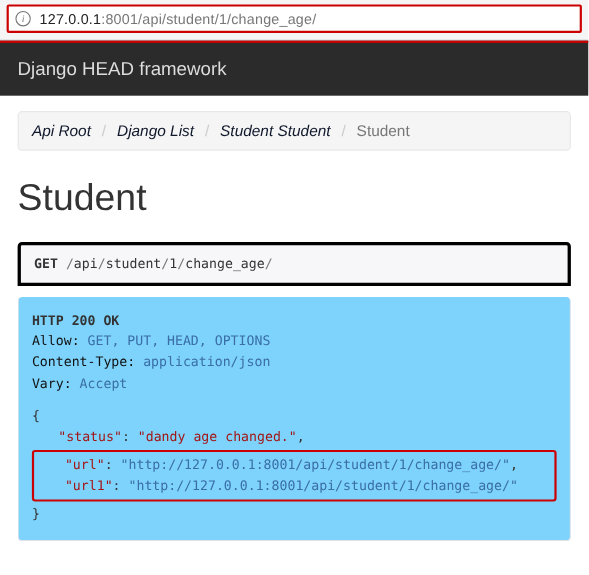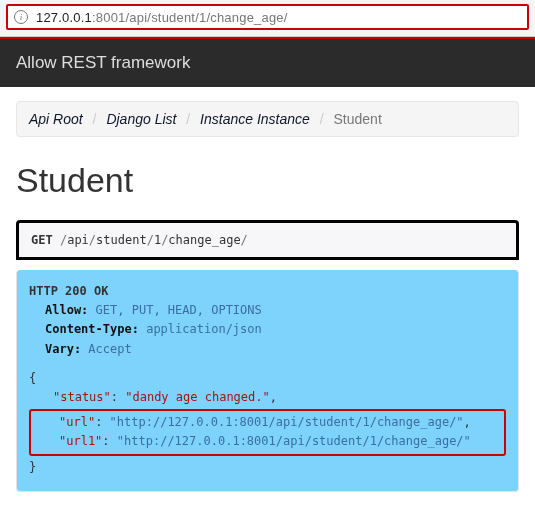--- a/index.html
+++ b/index.html
@@ -15,21 +15,21 @@
   .breadcrumb { background: #f5f5f5; border: 1px solid #e7e7e7; border-radius: 4px; padding: 9px 12px; font-size: 14px; }
   .breadcrumb a { color: #0f172a; text-decoration: none; font-style: italic; }
   .breadcrumb .sep { color: #ccc; padding: 0 6px; }
   .breadcrumb .active { color: #777; }
   h1.page-title { font-size: 34px; font-weight: 500; margin: 24px 0 20px 0; color: #333; }
   .req-line { background: #f7f7f9; border: 3px solid #000000; border-radius: 4px 4px 0 0; padding: 10px 12px; font-family: Menlo, Monaco, Consolas, monospace; font-size: 12px; color: #333; }
   .req-line .method { font-weight: bold; }
   .req-line .path { color: #777; }
   .req-line .path .seg { color: #333; }
   .resp-block { background: #7dd3fc; border: 1px solid #e1e1e8; border-top: none; padding: 12px 12px 14px 12px; font-family: Menlo, Monaco, Consolas, monospace; font-size: 12px; line-height: 1.6; margin-top: 10px; border-radius: 4px; }
-  .resp-block .hdr-name { font-weight: bold; color: #111; margin-left: 16px; }
+  .resp-block .hdr-name { font-weight: normal; color: #111; }
   .resp-block .hdr-val { color: #3a6ea5; }
   .resp-block .status-line { font-weight: bold; }
   .json-body { margin-top: 10px; position: relative; }
   .json-body .brace { color: #333; }
   .json-body .line { padding-left: 24px; white-space: nowrap; }
   .json-body .key { color: #a31515; }
   .json-body .str { color: #a31515; }
   .json-body .colon { color: #333; }
   .red-box { border: 2px solid #c00; border-radius: 3px; padding: 2px 4px; margin: 2px 0; }
   .url-txt { color: #3a6ea5; }
@@ -40,31 +40,31 @@
 <div class="urlbar-wrap">
   <div class="urlbar">
     <span class="info-icon">i</span>
     <span class="url">
       <span class="host">127.0.0.1</span><span class="rest">:8001</span><span class="rest">/api/student/1/change_age/</span>
     </span>
   </div>
 </div>
 
 <div class="topbar">
-  <span>Allow REST framework</span>
+  <span>Django HEAD framework</span>
 </div>
 
 <div class="content">
 
   <div class="breadcrumb">
     <a href="#">Api Root</a>
     <span class="sep">/</span>
     <a href="#">Django List</a>
     <span class="sep">/</span>
-    <a href="#">Instance Instance</a>
+    <a href="#">Student Student</a>
     <span class="sep">/</span>
     <span class="active">Student</span>
   </div>
 
   <h1 class="page-title">Student</h1>
 
   <div class="req-line">
     <span class="method">GET</span>
     <span class="path"> /<span class="seg">api</span>/<span class="seg">student</span>/<span class="seg">1</span>/<span class="seg">change_age</span>/</span>
   </div>

